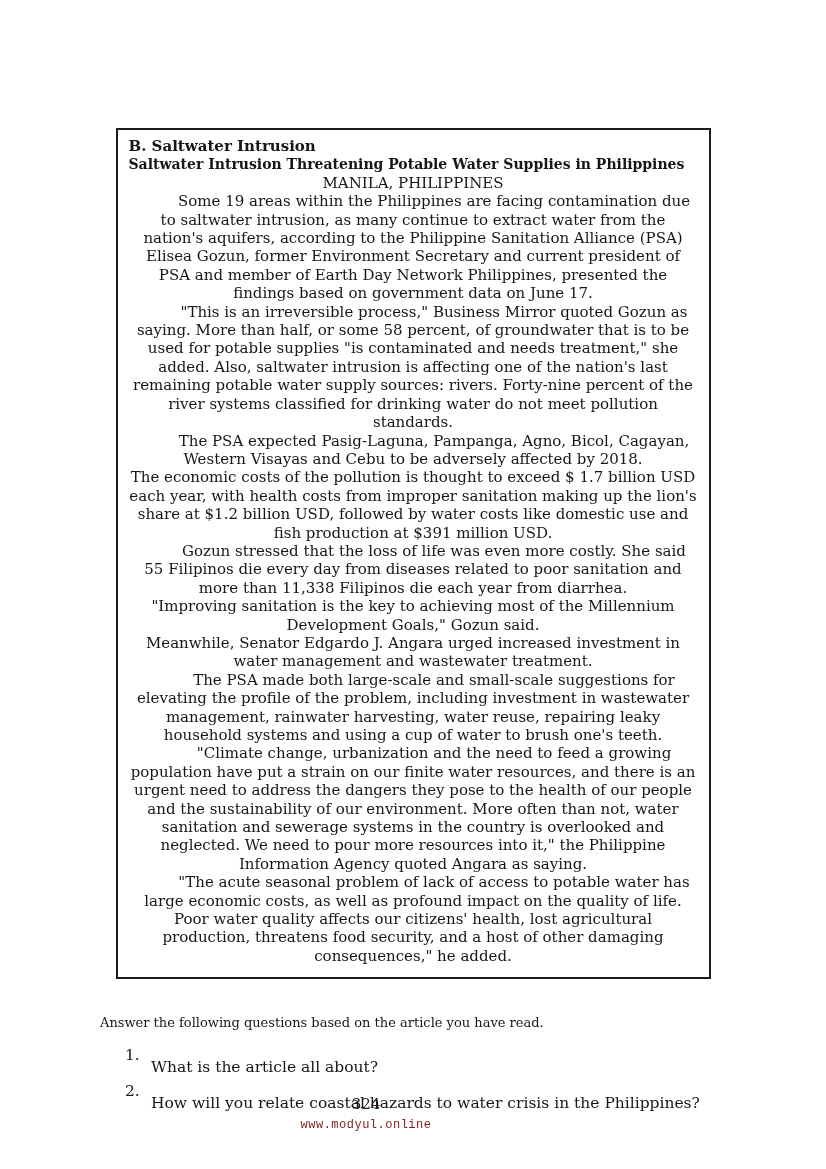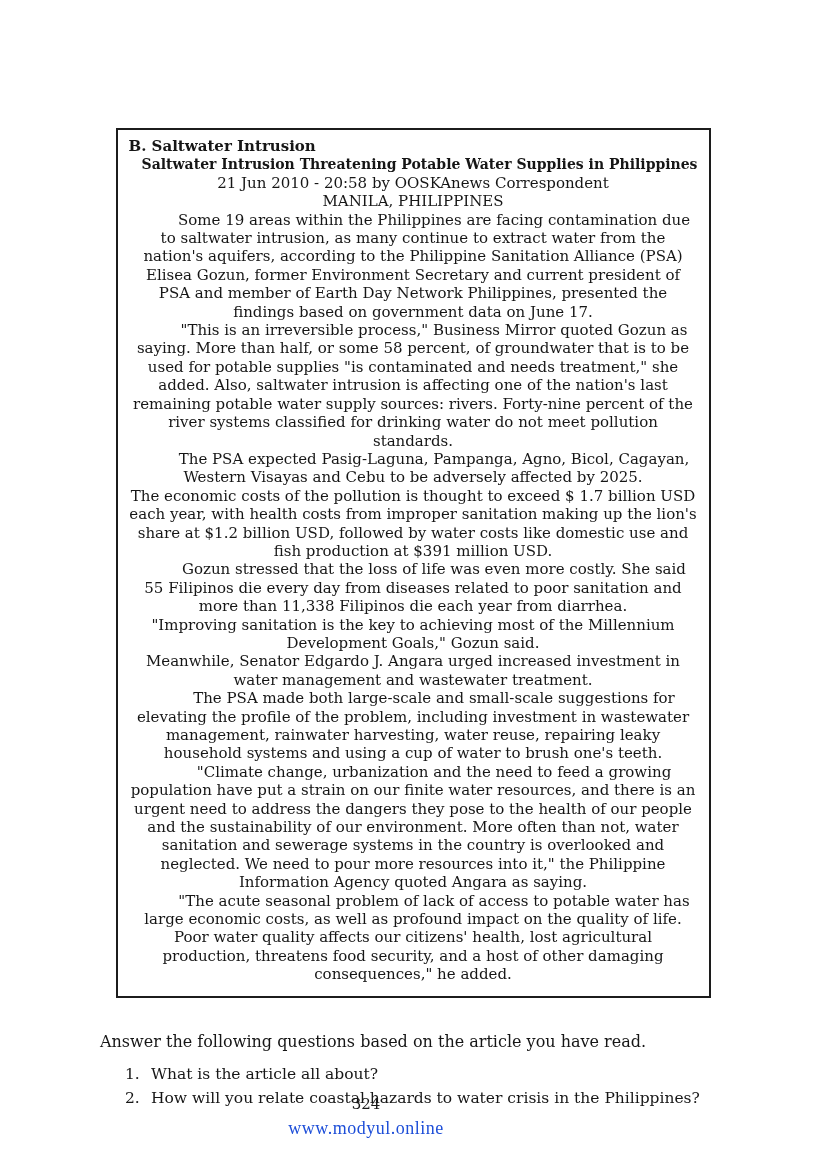--- a/index.html
+++ b/index.html
@@ -24,90 +24,90 @@
     padding: 7px 11px 12px 11px;
     font-size: 15px;
     line-height: 18.4px;
   }
   .section-heading {
     font-weight: bold;
     text-align: left;
   }
   .article-title {
     font-weight: bold;
-    text-align: right;
+    text-align: left;
     font-size: 14px;
     white-space: nowrap;
   }
   .article-byline,
   .article-dateline {
     text-align: center;
   }
   .para {
     margin: 0;
     text-align: center;
   }
   .para.indent {
     text-indent: 42px;
   }
   .instruction {
     margin: 34px 0 0 100px;
-    font-size: 16px;
+    font-size: 13px;
     line-height: 20px;
   }
   .questions {
     list-style: none;
     margin: 10px 0 0 125px;
     padding: 0;
     font-size: 15.5px;
   }
   .question {
     display: flex;
     line-height: 24px;
   }
   .q-num {
     width: 26px;
     flex: 0 0 26px;
   }
   .q-text {
     flex: 1;
+    margin-top: 12px;
   }
   .footer {
     position: absolute;
     left: 0;
     top: 1095px;
     width: 732px;
     text-align: center;
   }
   .page-number {
     font-size: 15px;
     color: #1a1a1a;
   }
   .watermark {
     margin-top: 5px;
-    font-size: 18px;
-    color: #1d4ed8;
-    font-family: Liberation Serif, serif;
+    font-size: 12px;
+    color: #7f1d1d;
+    font-family: Liberation Mono, monospace;
     letter-spacing: 0.5px;
   }
 </style>
 </head>
 <body>
 
 <div class="page">
 
   <div class="article-box">
     <div class="section-heading">B. Saltwater Intrusion</div>
     <div class="article-title">Saltwater Intrusion Threatening Potable Water Supplies in Philippines</div>
-    <div class="article-byline">21 Jun 2010 - 20:58 by OOSKAnews Correspondent</div>
     <div class="article-dateline">MANILA, PHILIPPINES</div>
 
     <p class="para indent">Some 19 areas within the Philippines are facing contamination due to saltwater intrusion, as many continue to extract water from the nation's aquifers, according to the Philippine Sanitation Alliance (PSA) Elisea Gozun, former Environment Secretary and current president of PSA and member of Earth Day Network Philippines, presented the findings based on government data on June 17.</p>
     <p class="para indent">"This is an irreversible process," Business Mirror quoted Gozun as saying. More than half, or some 58 percent, of groundwater that is to be used for potable supplies "is contaminated and needs treatment," she added. Also, saltwater intrusion is affecting one of the nation's last remaining potable water supply sources: rivers. Forty-nine percent of the river systems classified for drinking water do not meet pollution standards.</p>
-    <p class="para indent">The PSA expected Pasig-Laguna, Pampanga, Agno, Bicol, Cagayan, Western Visayas and Cebu to be adversely affected by 2025.</p>
+    <p class="para indent">The PSA expected Pasig-Laguna, Pampanga, Agno, Bicol, Cagayan, Western Visayas and Cebu to be adversely affected by 2018.</p>
     <p class="para">The economic costs of the pollution is thought to exceed $ 1.7 billion USD each year, with health costs from improper sanitation making up the lion's share at $1.2 billion USD, followed by water costs like domestic use and fish production at $391 million USD.</p>
     <p class="para indent">Gozun stressed that the loss of life was even more costly. She said 55 Filipinos die every day from diseases related to poor sanitation and more than 11,338 Filipinos die each year from diarrhea.</p>
     <p class="para">"Improving sanitation is the key to achieving most of the Millennium Development Goals," Gozun said.</p>
     <p class="para">Meanwhile, Senator Edgardo J. Angara urged increased investment in water management and wastewater treatment.</p>
     <p class="para indent">The PSA made both large-scale and small-scale suggestions for elevating the profile of the problem, including investment in wastewater management, rainwater harvesting, water reuse, repairing leaky household systems and using a cup of water to brush one's teeth.</p>
     <p class="para indent">"Climate change, urbanization and the need to feed a growing population have put a strain on our finite water resources, and there is an urgent need to address the dangers they pose to the health of our people and the sustainability of our environment. More often than not, water sanitation and sewerage systems in the country is overlooked and neglected. We need to pour more resources into it," the Philippine Information Agency quoted Angara as saying.</p>
     <p class="para indent">"The acute seasonal problem of lack of access to potable water has large economic costs, as well as profound impact on the quality of life. Poor water quality affects our citizens' health, lost agricultural production, threatens food security, and a host of other damaging consequences," he added.</p>
   </div>
 
   <div class="instruction">Answer the following questions based on the article you have read.</div>

